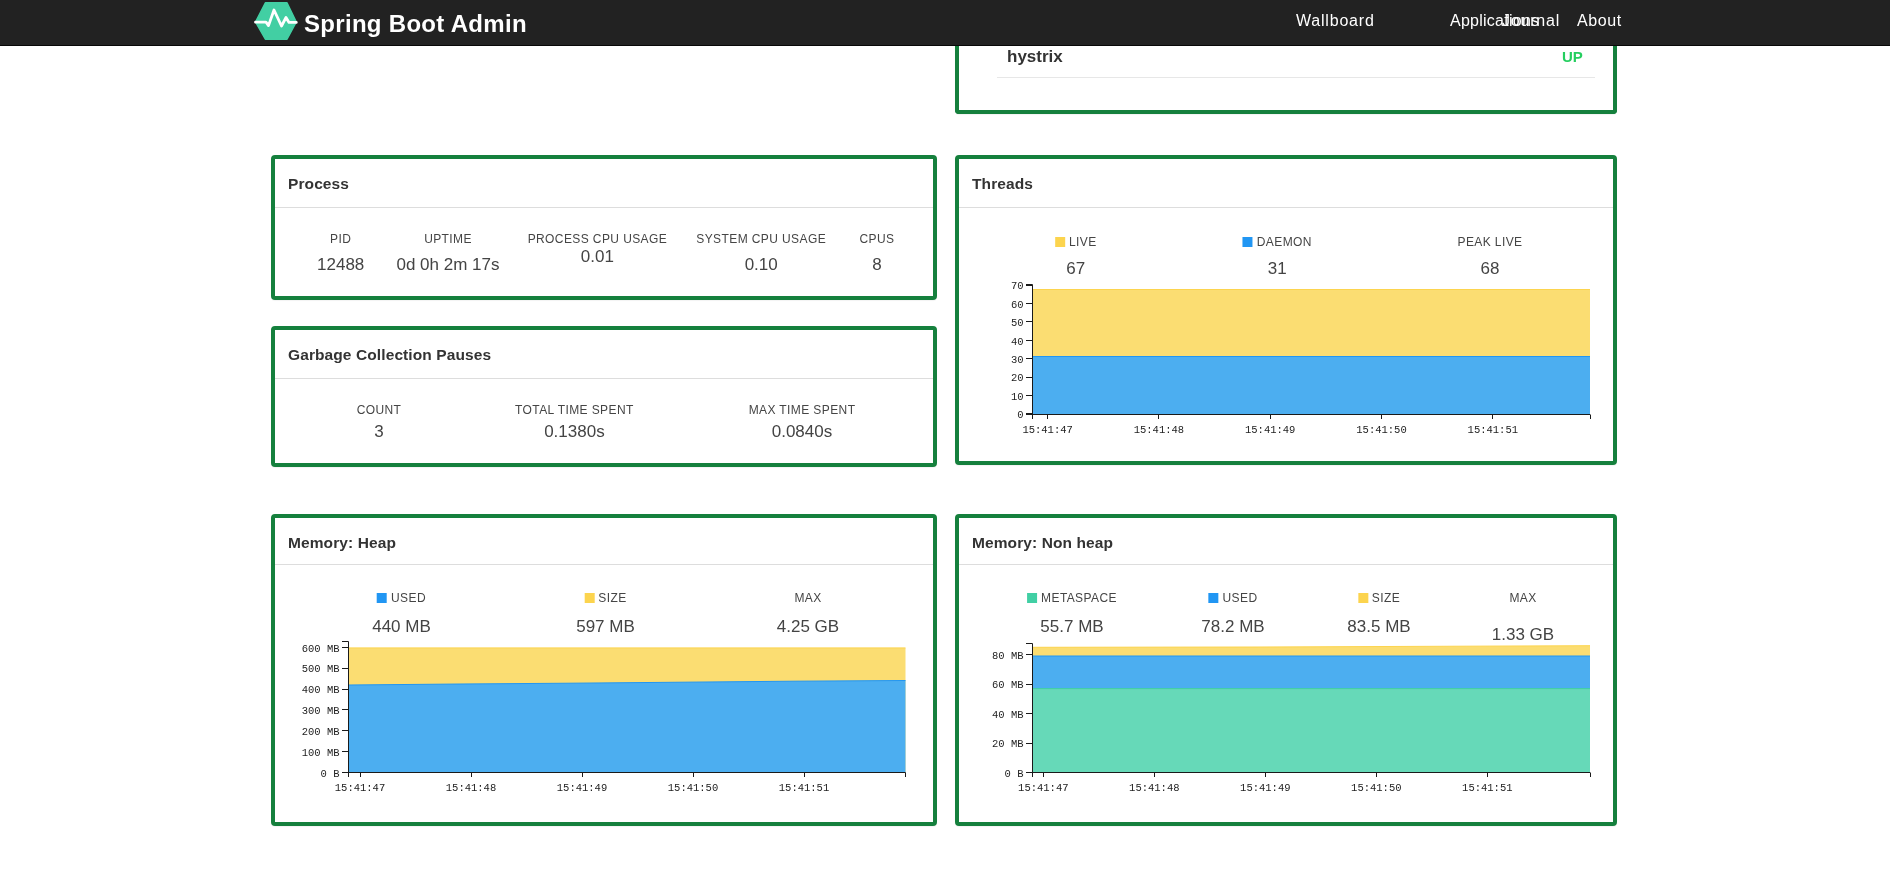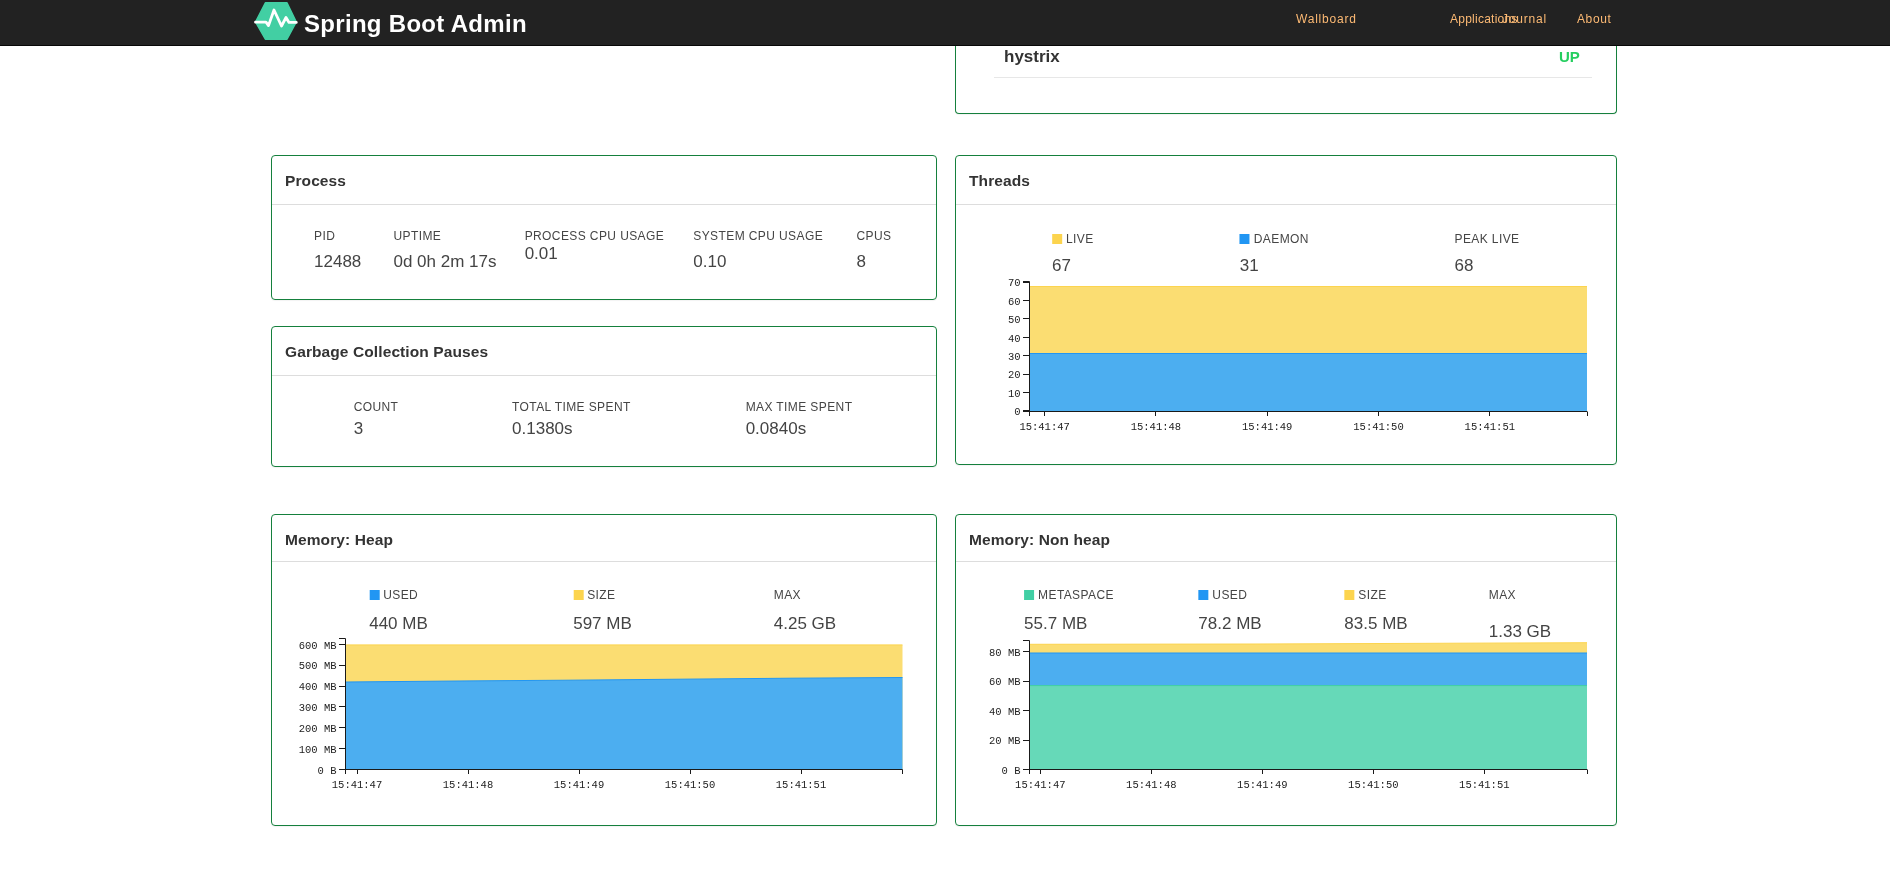--- a/index.html
+++ b/index.html
@@ -1,22 +1,22 @@
 <!DOCTYPE html>
 <html><head><meta charset="utf-8"><style>
 *{margin:0;padding:0;box-sizing:border-box}
 html,body{width:1890px;height:892px;background:#fff;font-family:"Liberation Sans",sans-serif;overflow:hidden}
 #page{position:relative;width:1890px;height:892px}
 .navbar{position:absolute;left:0;top:0;width:1890px;height:46px;background:#222;border-bottom:1px solid #080808}
 .brand{position:absolute;left:304px;top:10px;color:#fff;font-size:24px;font-weight:bold;letter-spacing:.3px}
-.nlink{position:absolute;top:12px;color:#fdba74;font-size:12px}
-.card{position:absolute;background:#fff;border:1px solid #15803d;border-radius:4px;box-shadow:0 1px 1px rgba(0,0,0,.05)}
+.nlink{position:absolute;top:12px;color:#ffffff;font-size:16px}
+.card{position:absolute;background:#fff;border:4px solid #15803d;border-radius:4px;box-shadow:0 1px 1px rgba(0,0,0,.05)}
 .chead{position:absolute;left:13px;top:16px;font-size:15.5px;font-weight:bold;color:#333;letter-spacing:.1px}
 .cline{position:absolute;left:0;width:100%;border-top:1px solid #ddd}
-.stat{position:absolute;transform:translateX(-50%);white-space:nowrap}
+.stat{position:absolute;transform:translateX(-50%);text-align:center;white-space:nowrap}
 .lab{font-size:12px;color:#454545;letter-spacing:.4px}
 .val{font-size:17px;color:#444}
 .sq{display:inline-block;width:10px;height:10px;margin-right:4px;position:relative;top:0.5px}
 </style></head><body>
 <div id="page">
     <div class="navbar">
       <svg width="46" height="46" style="position:absolute;left:252px;top:0">
         <polygon points="3.5,22 13.4,2.8 35,2.8 44.3,22 35,39.2 13.4,39.2" fill="#42CFA3" stroke="#42CFA3" stroke-width="1.5" stroke-linejoin="round"></polygon>
         <polyline points="3.5,22.2 14,22.2 16.5,25.6 22,10 29.5,26 34,17.5 37,22.4 44.3,22.4" fill="none" stroke="#fff" stroke-width="2.8" stroke-linejoin="round" stroke-linecap="round"></polyline>
       </svg>

